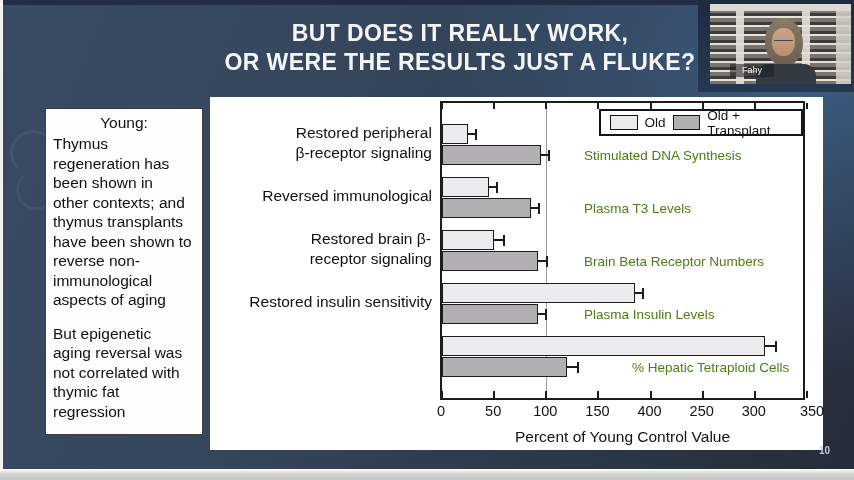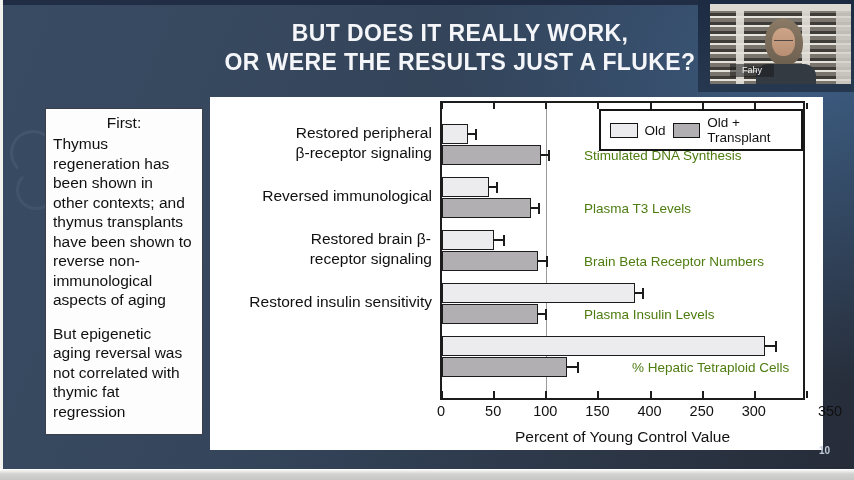--- a/index.html
+++ b/index.html
@@ -29,21 +29,21 @@
   .bar{position:absolute;left:0;height:20px;border:1.5px solid #1c1c1c;box-sizing:border-box;z-index:1;}
   .errbar{position:absolute;height:0;border-top:2px solid #1c1c1c;z-index:1;}
   .cap{position:absolute;right:-1px;top:-6px;width:2px;height:11px;background:#1c1c1c;}
   .tick{position:absolute;width:2px;background:#1c1c1c;}
   .tick.top{top:0;height:6px;}
   .tick.bottom{bottom:0;height:7px;}
   .ticklabel{position:absolute;top:306px;transform:translateX(-50%);font-size:14.5px;color:#111;}
   .measure{position:absolute;left:142px;transform:translateY(-50%);font-size:13.5px;color:#4d7c0f;white-space:nowrap;z-index:2;}
   .cat{position:absolute;right:391px;transform:translateY(-50%);font-size:15.5px;color:#101010;
     text-align:center;white-space:pre-line;line-height:1.32;}
-  .legend{position:absolute;left:157px;top:6px;height:42px;display:flex;align-items:center;gap:7px;
+  .legend{position:absolute;left:157px;top:6px;height:27px;display:flex;align-items:center;gap:7px;
     padding:0 9px;border:2px solid #141414;background:#fff;z-index:3;box-sizing:border-box;}
   .sw{width:30px;height:13px;border:1px solid #141414;display:inline-block;}
   .legtext{font-size:13.5px;color:#111;}
   .xlabel{position:absolute;left:230px;top:331px;width:365px;text-align:center;font-size:15.5px;color:#111;}
   .page-num{position:absolute;left:819px;top:445px;font-size:10px;font-weight:bold;color:#bfc9da;}
   
   .webcam-wrap{position:absolute;left:698px;top:0;width:156px;height:92px;
     background:linear-gradient(180deg,#1d2b42,#26384f);}
   .webcam{position:absolute;left:12px;top:4px;width:141px;height:80px;overflow:hidden;background:#b3aea4;}
   .v-shelves{position:absolute;left:0;top:0;right:0;bottom:0;
@@ -71,21 +71,21 @@
   <div class="left-edge"></div>
   <div class="watermark-a"></div>
   <div class="watermark-b"></div>
 
   <div class="title">
     <div>BUT DOES IT REALLY WORK,</div>
     <div>OR WERE THE RESULTS JUST A FLUKE?</div>
   </div>
 
   <div class="sidebar-box">
-    <div class="sb-head">First:</div>
+    <div class="sb-head">Young:</div>
     <div class="sb-p">Thymus
 regeneration has
 been shown in
 other contexts; and
 thymus transplants
 have been shown to
 reverse non-
 immunological
 aspects of aging</div>
     <div class="sb-p second">But epigenetic
@@ -167,21 +167,21 @@
         <div class="measure" style="top: 264px; margin-left: 48px;">% Hepatic Tetraploid Cells</div>
       </div>
     <div class="xlabel">Percent of Young Control Value</div>
   <div class="ticklabel" style="left: 231px;">0</div>
       <div class="ticklabel" style="left: 283.143px;">50</div>
       <div class="ticklabel" style="left: 335.286px;">100</div>
       <div class="ticklabel" style="left: 387.429px;">150</div>
       <div class="ticklabel" style="left: 439.571px;">400</div>
       <div class="ticklabel" style="left: 491.714px;">250</div>
       <div class="ticklabel" style="left: 543.857px;">300</div>
-      <div class="ticklabel" style="left: 620px;">350</div>
+      <div class="ticklabel" style="left: 602px;">350</div>
       <div class="cat" style="top: 46px;">Restored peripheral
 β-receptor signaling</div>
       <div class="cat" style="top: 99px;">Reversed immunological</div>
       <div class="cat" style="top: 205px;">Restored insulin sensitivity</div>
       <div class="cat" style="top: 152px;">Restored brain β-
 receptor signaling</div>
     </div>
 
   <div class="page-num">10</div>
 

